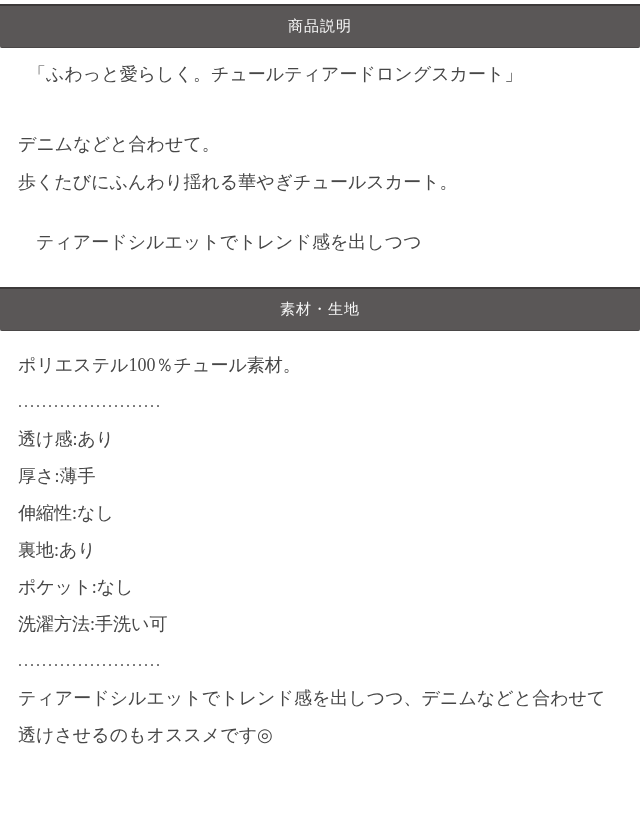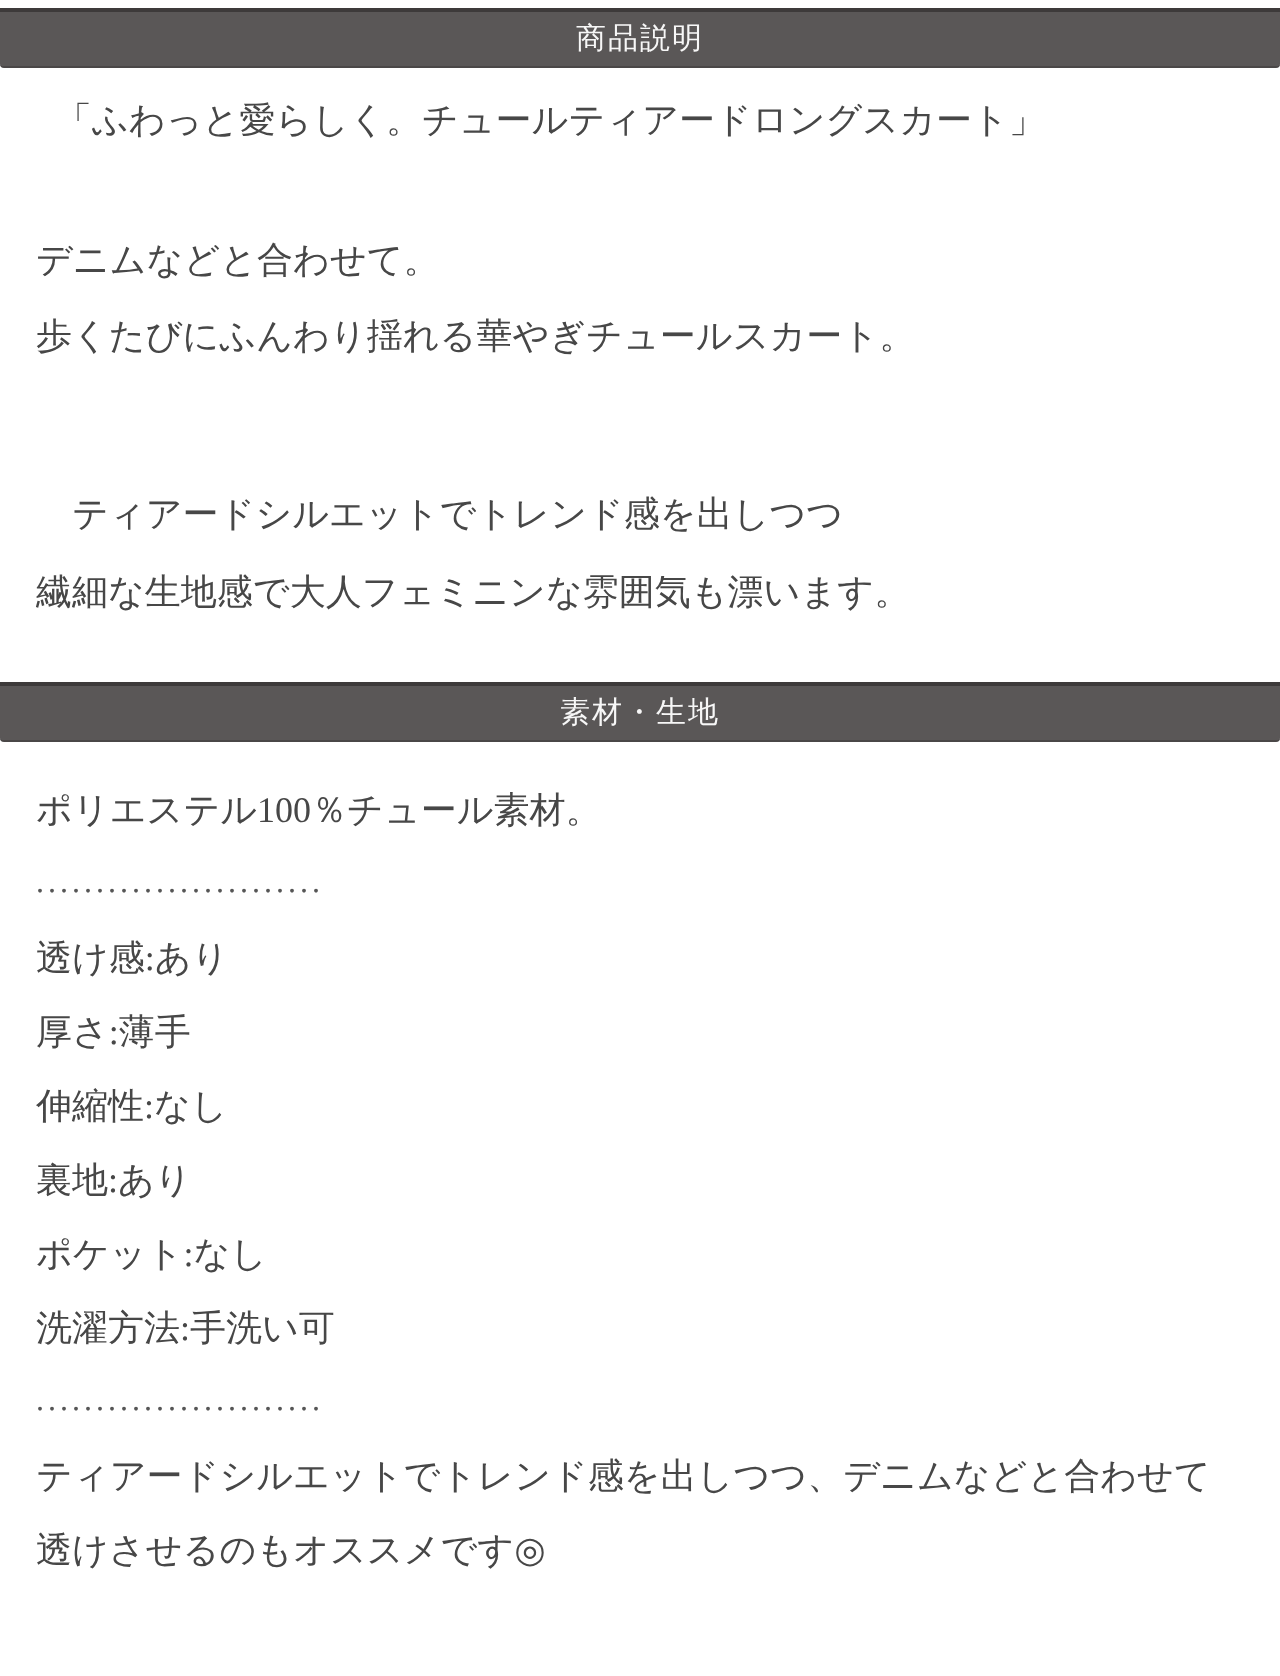--- a/index.html
+++ b/index.html
@@ -13,21 +13,21 @@
     font-family: "Liberation Serif", "DejaVu Serif", serif;
     color: #474747;
     overflow: hidden;
   }
   .page {
     width: 640px;
     height: 838px;
   }
   .bar {
     box-sizing: border-box;
-    height: 30px;
+    height: 44px;
     margin-top: 4px;
     background: #5a5757;
     border-top: 2px solid #3d3a3a;
     border-bottom: 1px solid #4a4747;
     border-radius: 0 0 2px 2px;
     display: flex;
     align-items: center;
     justify-content: center;
     font-family: "Liberation Sans", "DejaVu Sans", sans-serif;
     font-size: 15px;
@@ -49,36 +49,35 @@
     letter-spacing: 2px;
     color: #565656;
   }
   .mt16 { margin-top: 16px; padding-left: 28px; }
   .mt17 { margin-top: 17px; }
   .mt18 { margin-top: 18px; }
   .mt19 { margin-top: 19px; }
   .mt21 { margin-top: 21px; }
   .mt24 { margin-top: 24px; }
   .mt50 { margin-top: 50px; }
-  .mt55 { margin-top: 69px; padding-left: 36px; }
+  .mt55 { margin-top: 40px; padding-left: 36px; }
 </style>
 </head>
 <body>
 
 <div class="page">
 
   <section>
     <header class="bar">
       <span>商品説明</span>
     </header>
     <p class="ln mt16">「ふわっと愛らしく。チュールティアードロングスカート」</p>
     <p class="ln mt50">デニムなどと合わせて。</p>
     <p class="ln mt18">歩くたびにふんわり揺れる華やぎチュールスカート。</p>
     <p class="ln mt55">ティアードシルエットでトレンド感を出しつつ</p>
-    <p class="ln mt19">繊細な生地感で大人フェミニンな雰囲気も漂います。</p>
   </section>
 
   <section>
     <header class="bar second">
       <span>素材・生地</span>
     </header>
     <p class="ln mt24">ポリエステル100％チュール素材。</p>
     <p class="ln mt17 dots">........................</p>
     <p class="ln mt17">透け感:あり</p>
     <p class="ln mt17">厚さ:薄手</p>

